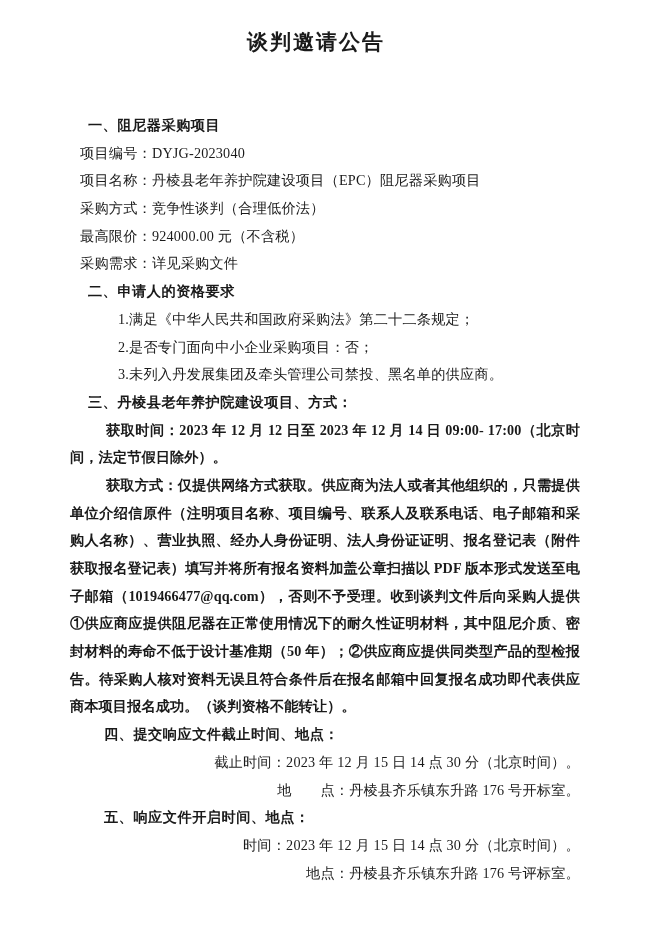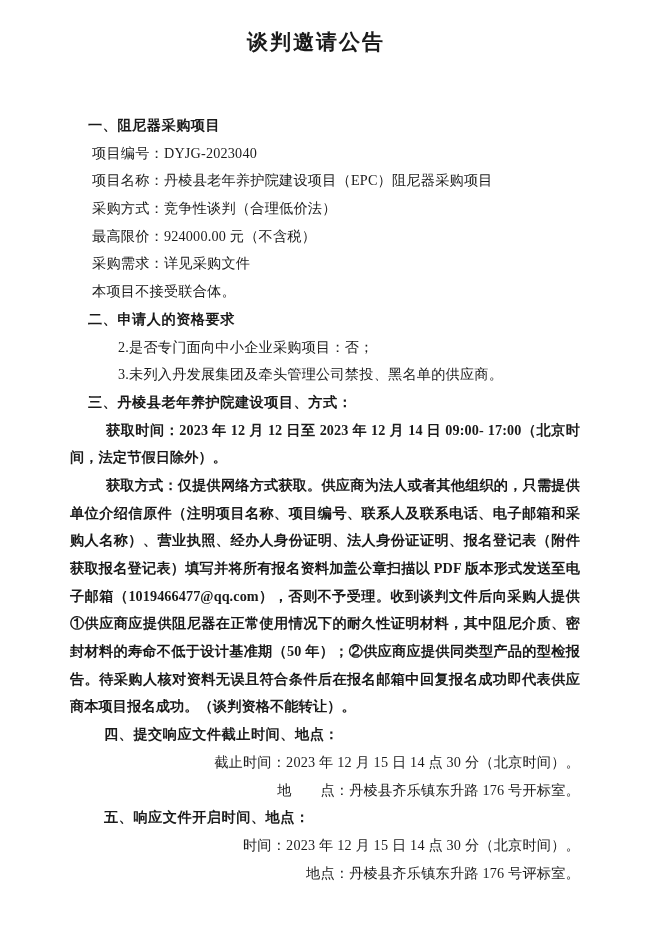--- a/index.html
+++ b/index.html
@@ -37,21 +37,21 @@
   }
   .section-head {
     font-weight: bold;
     margin-left: 36px;
     letter-spacing: 0.5px;
   }
   .section-head.indent2 {
     margin-left: 52px;
   }
   .line {
-    margin-left: 40px;
+    margin-left: 28px;
     letter-spacing: 0.2px;
   }
   .line.ind-sub {
     margin-left: 66px;
   }
   .line.ind-deep {
     margin-left: 70px;
     text-align: right;
   }
   .para {
@@ -73,23 +73,23 @@
   <div class="doc-title">谈判邀请公告</div>
 
   <div class="body-block">
 
     <div class="section-head">一、阻尼器采购项目</div>
     <div class="line">项目编号：DYJG-2023040</div>
     <div class="line">项目名称：丹棱县老年养护院建设项目（EPC）阻尼器采购项目</div>
     <div class="line">采购方式：竞争性谈判（合理低价法）</div>
     <div class="line">最高限价：924000.00 元（不含税）</div>
     <div class="line">采购需求：详见采购文件</div>
-    <div class="line">本项目不接受联合体。</div>
 
     <div class="section-head">二、申请人的资格要求</div>
+    <div class="line ind-sub">1.满足《中华人民共和国政府采购法》第二十二条规定；</div>
     <div class="line ind-sub">2.是否专门面向中小企业采购项目：否；</div>
     <div class="line ind-sub">3.未列入丹发展集团及牵头管理公司禁投、黑名单的供应商。</div>
 
     <div class="section-head">三、丹棱县老年养护院建设项目、方式：</div>
     <div class="para first-indent">获取时间：2023 年 12 月 12 日至 2023 年 12 月 14 日 09:00- 17:00（北京时间，法定节假日除外）。</div>
     <div class="para first-indent">获取方式：仅提供网络方式获取。供应商为法人或者其他组织的，只需提供单位介绍信原件（注明项目名称、项目编号、联系人及联系电话、电子邮箱和采购人名称）、营业执照、经办人身份证明、法人身份证证明、报名登记表（附件获取报名登记表）填写并将所有报名资料加盖公章扫描以 PDF 版本形式发送至电子邮箱（1019466477@qq.com），否则不予受理。收到谈判文件后向采购人提供①供应商应提供阻尼器在正常使用情况下的耐久性证明材料，其中阻尼介质、密封材料的寿命不低于设计基准期（50 年）；②供应商应提供同类型产品的型检报告。待采购人核对资料无误且符合条件后在报名邮箱中回复报名成功即代表供应商本项目报名成功。（谈判资格不能转让）。</div>
 
     <div class="section-head indent2">四、提交响应文件截止时间、地点：</div>
     <div class="line ind-deep">截止时间：2023 年 12 月 15 日 14 点 30 分（北京时间）。</div>
     <div class="line ind-deep">地　　点：丹棱县齐乐镇东升路 176 号开标室。</div>

